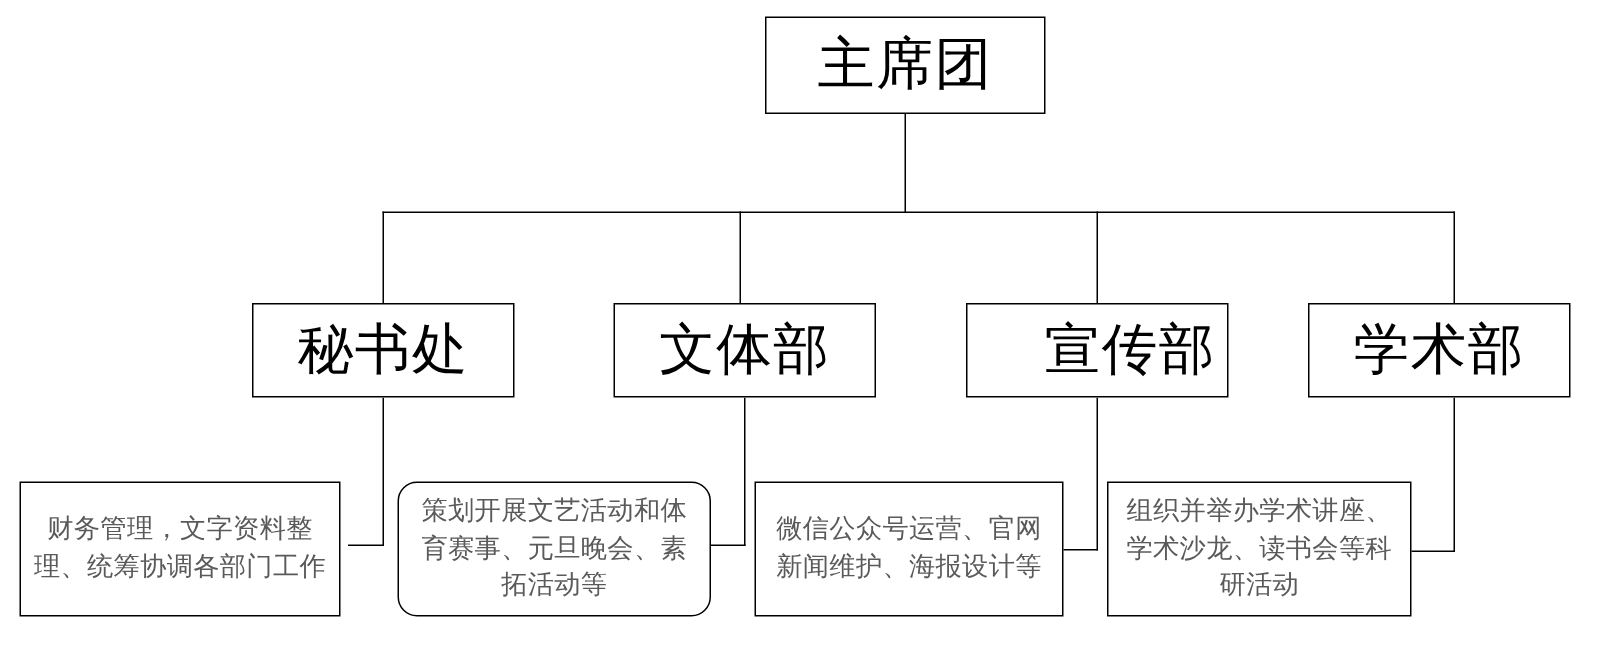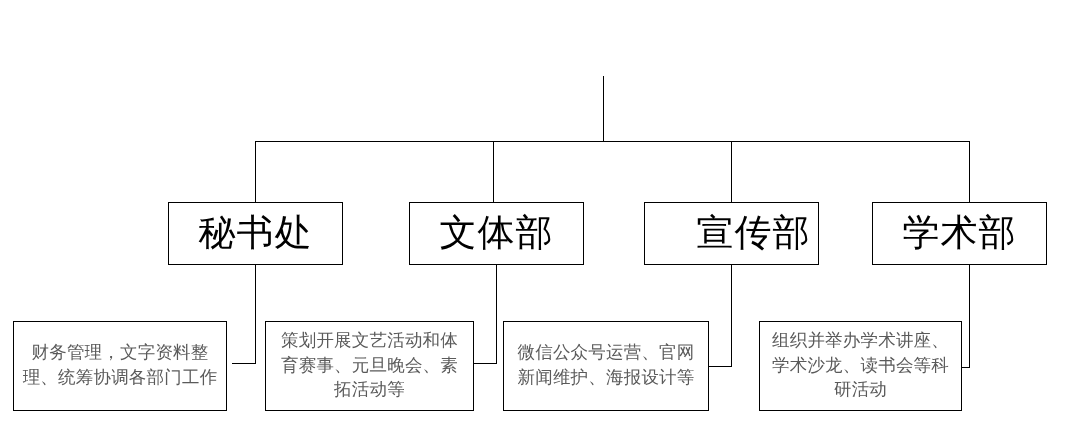--- a/index.html
+++ b/index.html
@@ -65,20 +65,23 @@
   }
   .conn-v { width: 1px; }
   .conn-h { height: 1px; }
   .conn-bus { height: 1px; }
 </style>
 </head>
 <body>
 
 <div id="chart-root">
 
+  <div class="node node-root" style="left:510px; top:11px; width:187px; height:65px;">
+    <span class="node-title">主席团</span>
+  </div>
 
   <div class="conn conn-v" style="left:603px; top:76px; width:1px; height:66px;"></div>
 
   <div class="conn conn-bus" style="left:255px; top:141px; width:715px; height:1px;"></div>
 
   <div class="conn conn-v" style="left:255px; top:141px; width:1px; height:62px;"></div>
   <div class="conn conn-v" style="left:493px; top:141px; width:1px; height:62px;"></div>
   <div class="conn conn-v" style="left:731px; top:141px; width:1px; height:62px;"></div>
   <div class="conn conn-v" style="left:969px; top:141px; width:1px; height:62px;"></div>
 
@@ -107,25 +110,25 @@
   <div class="conn conn-v" style="left:731px; top:265px; width:1px; height:102px;"></div>
   <div class="conn conn-h" style="left:708px; top:366px; width:24px; height:1px;"></div>
 
   <div class="conn conn-v" style="left:969px; top:265px; width:1px; height:103px;"></div>
   <div class="conn conn-h" style="left:940px; top:367px; width:30px; height:1px;"></div>
 
   <div class="node node-desc" style="left:13px; top:321px; width:214px; height:90px;">
     <span class="desc-text">财务管理，文字资料整理、统筹协调各部门工作</span>
   </div>
 
-  <div class="node node-desc" style="left:265px; top:321px; width:209px; height:90px;">
+  <div class="node node-desc" style="left:265px; top:321px; width:209px; height:90px;border-radius:13px;">
     <span class="desc-text">策划开展文艺活动和体育赛事、元旦晚会、素拓活动等</span>
   </div>
 
   <div class="node node-desc" style="left:503px; top:321px; width:206px; height:90px;">
     <span class="desc-text">微信公众号运营、官网新闻维护、海报设计等</span>
   </div>
 
-  <div class="node node-desc" style="left:738px; top:321px; width:203px; height:90px;margin-left:21px;">
+  <div class="node node-desc" style="left:738px; top:321px; width:203px; height:90px;">
     <span class="desc-text">组织并举办学术讲座、学术沙龙、读书会等科研活动</span>
   </div>
 
 </div>
 
 </body></html>

